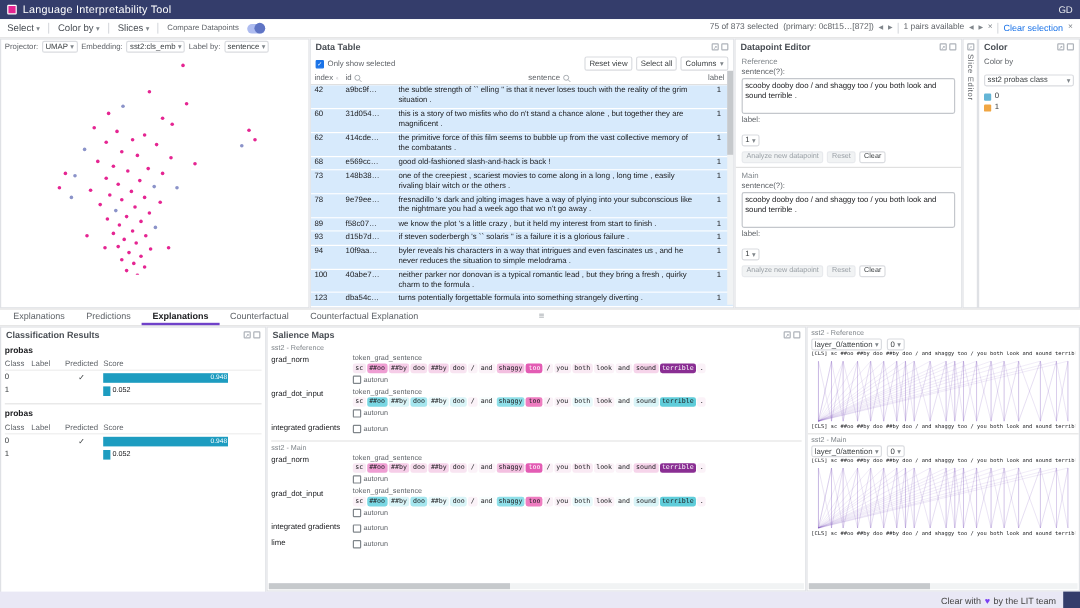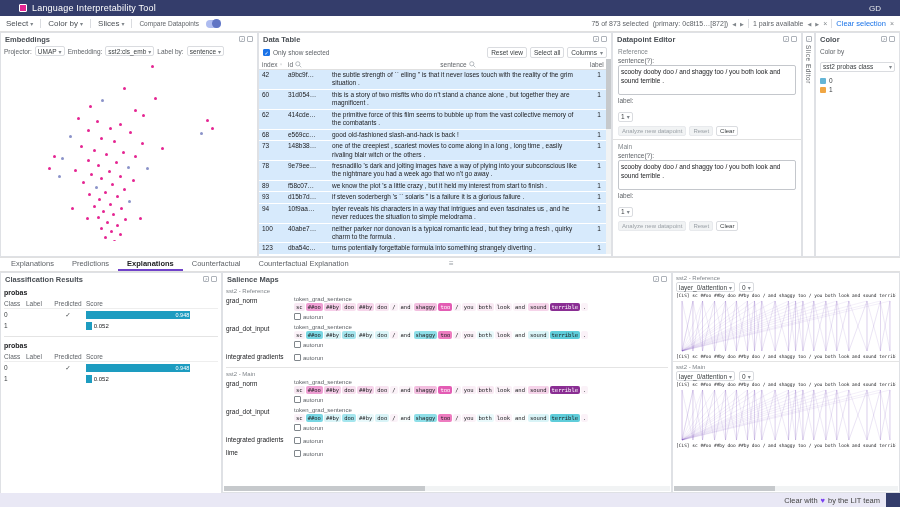--- a/index.html
+++ b/index.html
@@ -2,34 +2,34 @@
 <html><head>
 <meta charset="utf-8">
 <style>
   html,body{margin:0;padding:0;background:#fff;}
   *{box-sizing:border-box;}
   #root{position:relative;width:900px;height:507px;overflow:hidden;background:#fff;
         font-family:"Liberation Sans",sans-serif;color:#3c4043;}
 
   
   .appbar{position:absolute;left:0;top:0;width:900px;height:16px;background:#343d6b;color:#fff;
-          display:flex;align-items:center;padding:0 19px;gap:5px;}
+          display:flex;align-items:center;padding:0 6px;gap:5px;}
   .app-logo{width:8px;height:8px;background:#e52592;border:1px solid #fff;border-radius:1px;}
   .appbar-title{font-size:9px;letter-spacing:.2px;}
   .appbar-right{margin-left:auto;display:flex;align-items:center;gap:6px;font-size:8px;color:#e8eaed;}
 
   
   .toolbar{position:absolute;left:0;top:16px;width:900px;height:16px;border-bottom:1px solid #e0e0e0;
            display:flex;align-items:center;padding:0 6px;gap:7px;font-size:8px;color:#4a4f55;background:#fff;}
   .caret{font-size:6px;color:#80868b;margin-left:2px;}
   .tb-item{display:inline-flex;align-items:center;cursor:pointer;}
   .vsep{width:1px;height:9px;background:#dadce0;}
   .toggle{width:15px;height:8px;border-radius:4px;background:#aebcf0;position:relative;display:inline-block;}
   .toggle .knob{position:absolute;right:0;top:-1px;width:9px;height:9px;border-radius:50%;background:#5f74c4;}
-  .tb-right{margin-left:auto;display:flex;align-items:center;gap:4px;font-size:7px;color:#5f6368;}
+  .tb-right{margin-left:auto;display:flex;gap:4px;font-size:7px;color:#5f6368;}
   .nav-ic{font-size:5px;color:#80868b;}
   .x-ic{font-size:7px;color:#80868b;}
   .link{color:#1a73e8;font-size:7.5px;}
 
   
   .module{position:absolute;background:#fff;border:1px solid #dfe1e5;}
   .module-header{height:12px;display:flex;align-items:center;padding:0 4px;font-size:7.5px;
                  font-weight:bold;color:#4a4f55;gap:3px;}
   .mh-icons{margin-left:auto;display:flex;gap:2px;align-items:center;}
   .mh-ic{width:6px;height:6px;border:1px solid #aeb3ba;border-radius:1px;font-size:4px;color:#aeb3ba;
@@ -189,27 +189,20 @@
       <span class="nav-ic">◀</span>
       <span class="nav-ic">▶</span>
       <span class="x-ic">×</span>
       <span class="vsep"></span>
       <span class="link">Clear selection</span>
       <span class="x-ic">×</span>
     </span>
   </div>
 
   <div class="module m-embeddings">
-    <div class="module-header">
-      <span>Embeddings</span>
-      <span class="mh-icons">
-        <span class="mh-ic">↗</span>
-        <span class="mh-ic"></span>
-      </span>
-    </div>
     <div class="emb-controls">
       <span class="lbl">Projector:</span>
       <span class="mini-select">
         <span>UMAP</span>
         <span class="caret">▾</span>
       </span>
       <span class="lbl">Embedding:</span>
       <span class="mini-select">
         <span>sst2:cls_emb</span>
         <span class="caret">▾</span>

